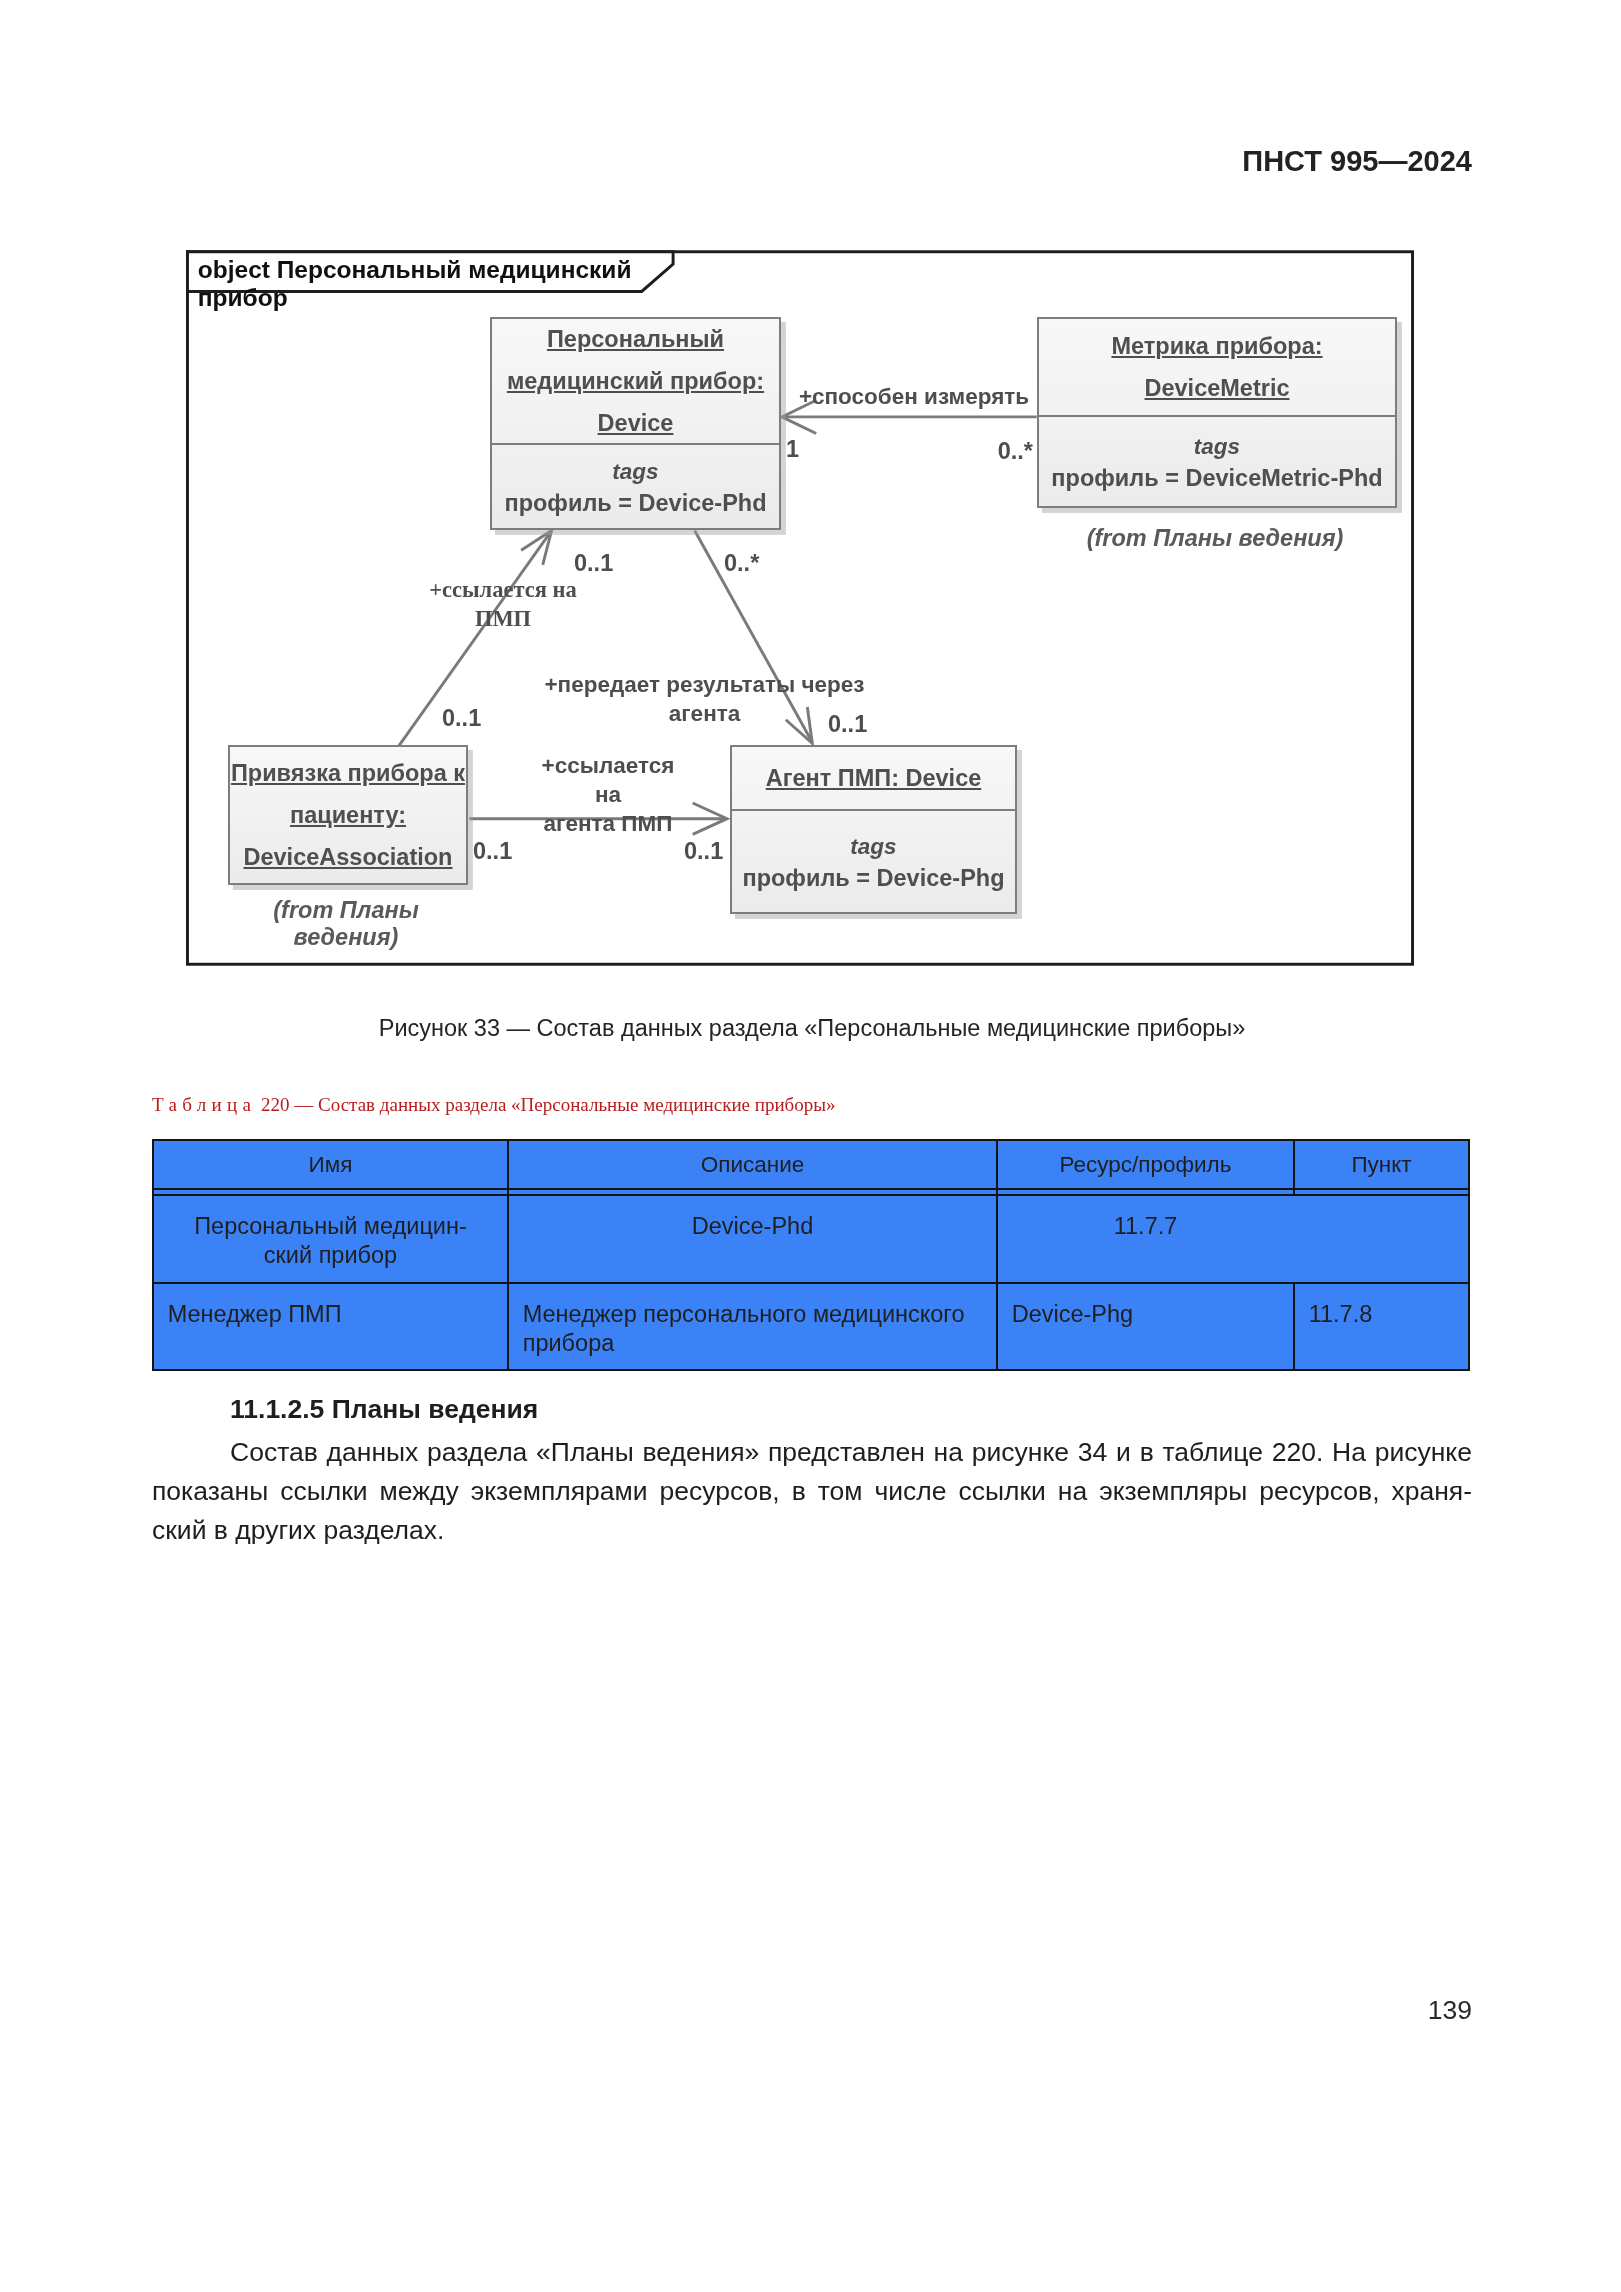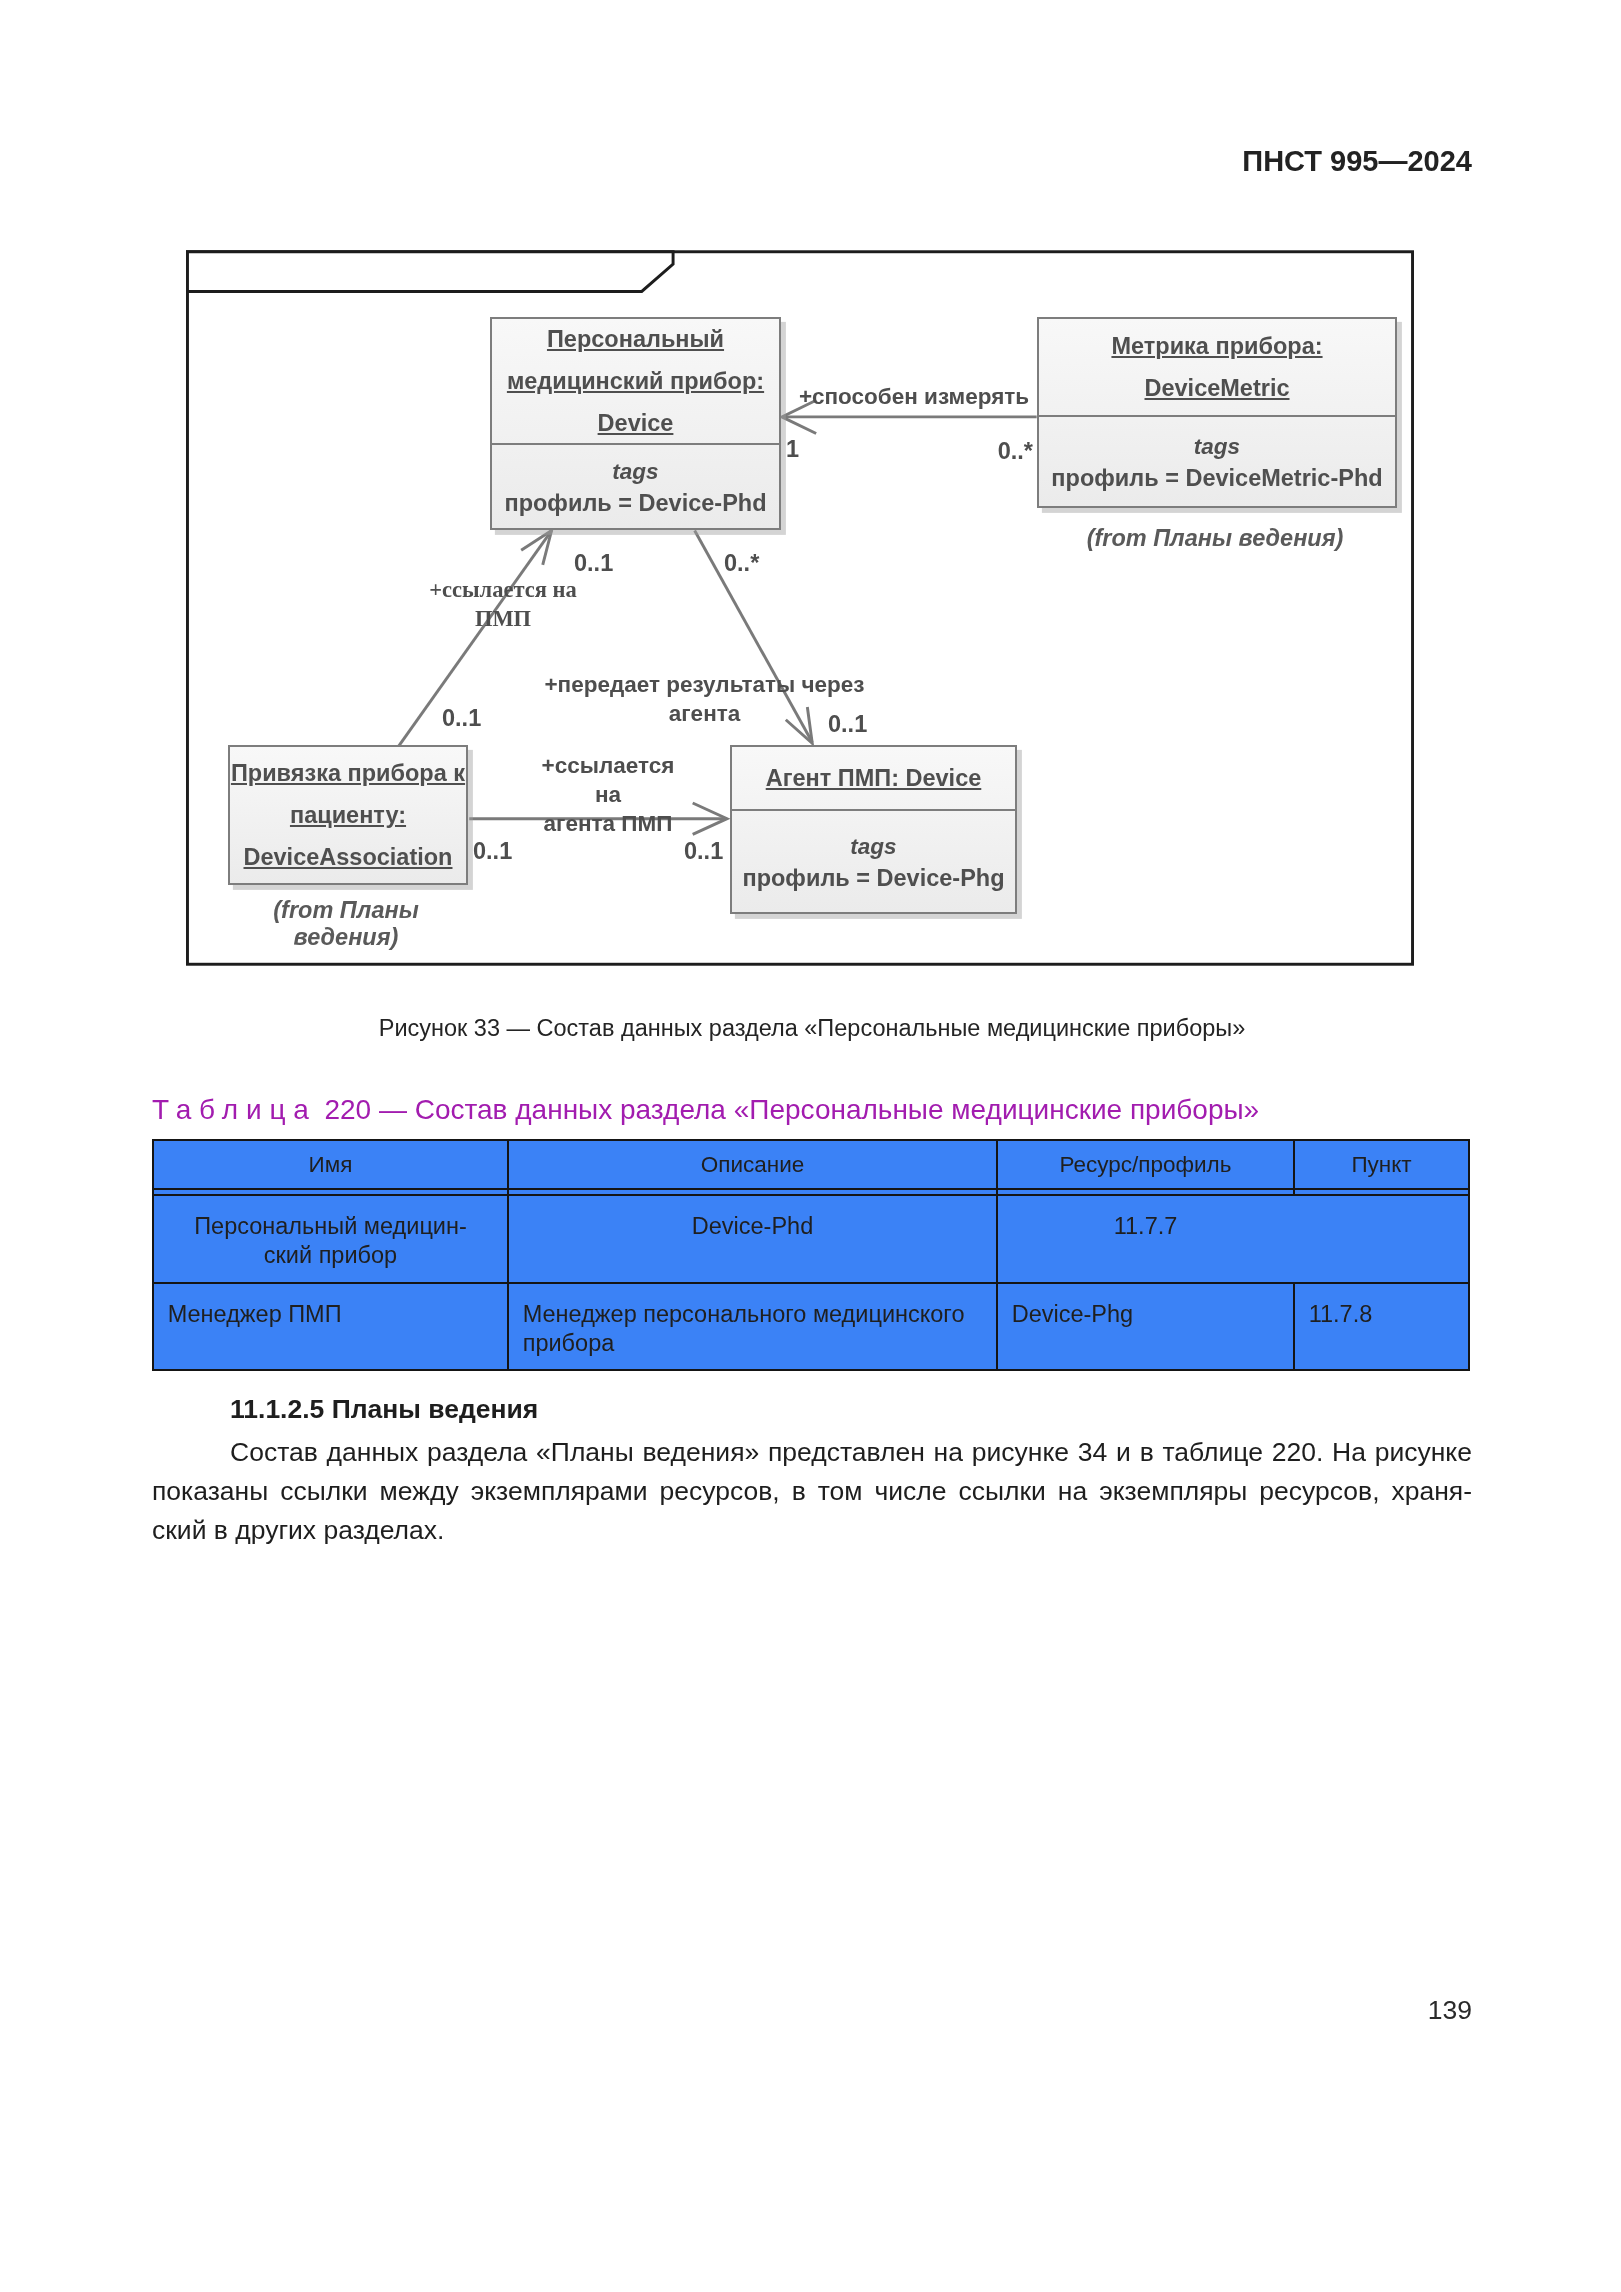--- a/index.html
+++ b/index.html
@@ -33,21 +33,21 @@
 
   .assoc-label{position:absolute;font-size:22.5px;font-weight:600;color:#4e4e4e;
     text-align:center;line-height:29px;}
   .mult{position:absolute;font-size:23.5px;font-weight:600;color:#4e4e4e;}
   .from-note{position:absolute;font-size:23.5px;font-style:italic;font-weight:600;
     color:#5a5a5a;text-align:center;}
 
   
   .figure-caption{left:152px;top:1015px;width:1320px;text-align:center;
     font-size:23.5px;color:#242424;}
-  .table-caption{left:152px;top:1094px;width:1320px;font-size:28px;color:#a21caf;}
+  .table-caption{left:152px;top:1094px;width:1320px;font-size:19px;color:#b91c1c;font-family:Liberation Serif, serif;}
   .table-caption .spaced{letter-spacing:.28em;}
 
   
   .gtable{left:152px;top:1139px;width:1314px;border:2.9px solid #151515;background:#3b82f6;}
   .g-row{display:grid;grid-template-columns:353px 489px 297px 175px;}
   .g-cell{border-left:2px solid #151515;padding:7.8px 13.7px;font-size:23.5px;line-height:29px;}
   .g-cell:first-child{border-left:none;}
   .g-head .g-cell{padding:8.8px 5.9px;text-align:center;font-size:22.5px;}
   .g-head{border-bottom:2px solid #151515;}
   .g-gap{height:4.9px;border-bottom:2.9px solid #151515;}
@@ -88,20 +88,21 @@
       <line x1="519" y1="286" x2="639" y2="502"></line>
       <polyline points="612,479 639,503 634,466"></polyline>
     </g>
 
     <g stroke="#7a7a7a" stroke-width="3" fill="none">
       <line x1="289" y1="580" x2="551" y2="580"></line>
       <polyline points="517,564 552,580 517,596"></polyline>
     </g>
   </svg>
 
+  <div class="abs frame-label">object Персональный медицинский прибор</div>
 
   <div class="uml-box" style="left:304px;top:67px;width:287px;height:209px;">
     <div class="uml-head" style="height:124px;">
       <div class="uml-title">Персональный</div>
       <div class="uml-title">медицинский прибор:</div>
       <div class="uml-title">Device</div>
     </div>
     <div class="uml-tags">
       <div class="tags-word">tags</div>
       <div class="tags-value">профиль = Device-Phd</div>

